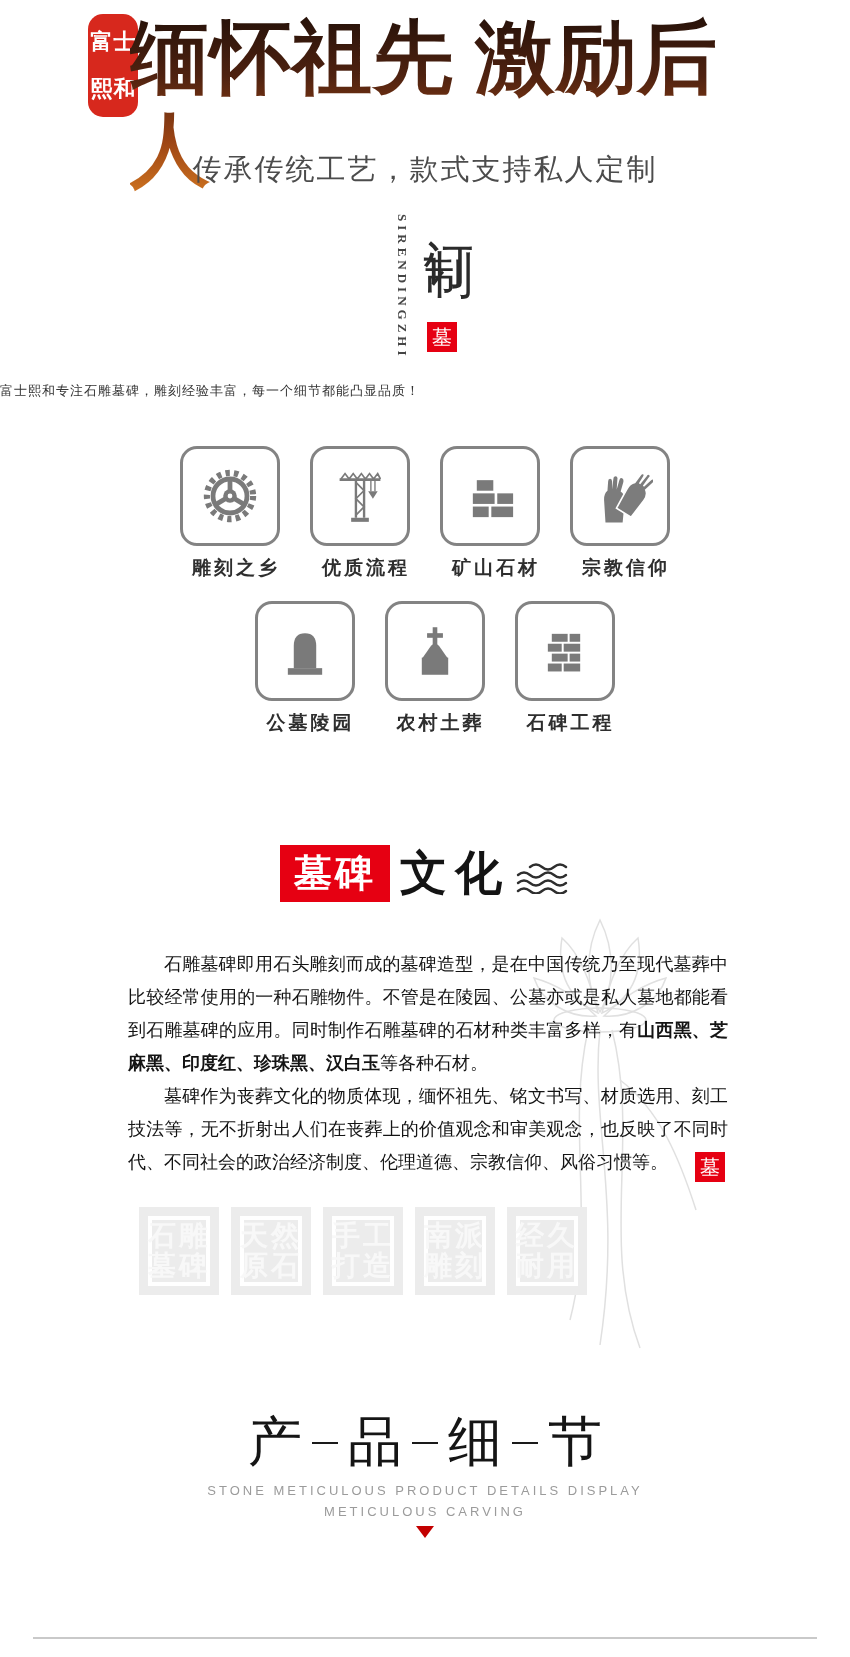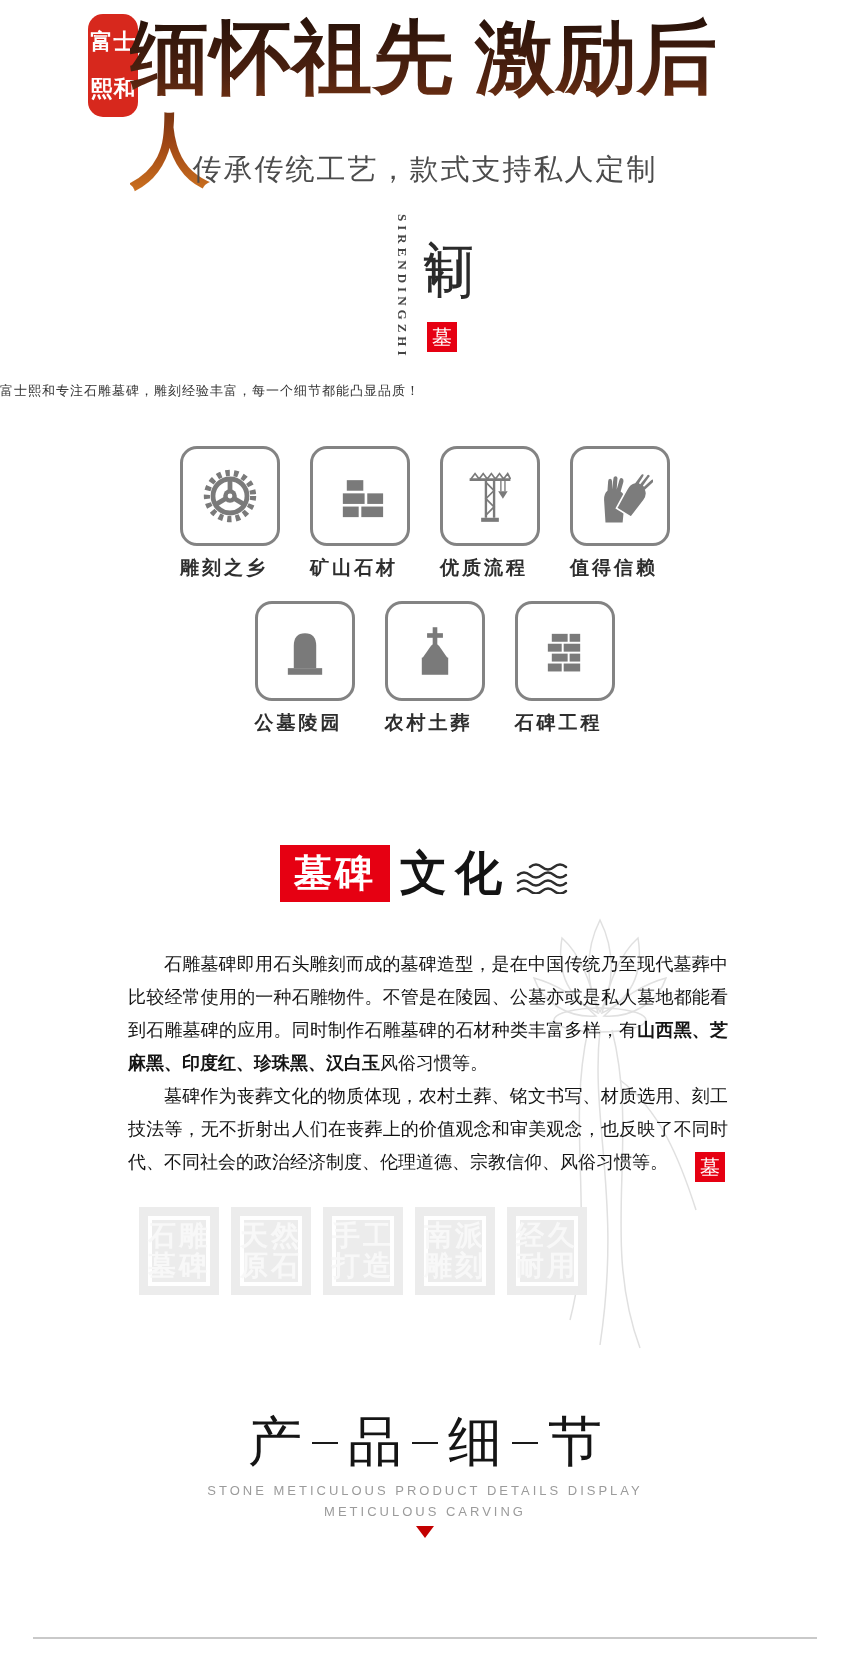--- a/index.html
+++ b/index.html
@@ -31,21 +31,21 @@
     display:flex;align-items:center;justify-content:center;font-size:20px;
     font-family:"Liberation Serif","DejaVu Serif",serif;}
   .mu-1{left:427px;top:322px;}
   .mu-2{left:695px;top:1152px;}
   .tagline{position:absolute;left:0;right:0;top:382px;text-align:left;
     font-size:13px;color:#333;letter-spacing:1px;}
 
   
   .feat-row{position:absolute;left:0;right:0;display:flex;justify-content:center;gap:30px;}
   .row-1{top:446px;} .row-2{top:601px;padding-left:19px;}
-  .feat-cell{width:100px;display:flex;flex-direction:column;align-items:flex-start;}
+  .feat-cell{width:100px;display:flex;flex-direction:column;align-items:flex-end;}
   .feat-box{width:100px;height:100px;border:3px solid #838383;border-radius:17px;
     box-sizing:border-box;display:flex;align-items:center;justify-content:center;background:#fff;}
   .feat-label{margin-top:9px;font-size:19px;font-weight:600;color:#2e2e2e;
     letter-spacing:3px;white-space:nowrap;}
 
   
   .culture-head{position:absolute;left:0;right:0;top:842px;display:flex;
     justify-content:center;align-items:center;}
   .culture-badge{background:#e60012;color:#fff;font-size:38px;font-weight:bold;
     letter-spacing:3px;padding:3px 14px;font-family:"Liberation Serif","DejaVu Serif",serif;}
@@ -107,32 +107,20 @@
             <circle cx="50" cy="50" r="25" stroke-width="7"></circle>
             <line x1="50" y1="50" x2="50" y2="27" stroke-width="7"></line>
             <line x1="50" y1="50" x2="30" y2="62" stroke-width="7"></line>
             <line x1="50" y1="50" x2="70" y2="62" stroke-width="7"></line>
           </g>
           <circle cx="50" cy="50" r="10" fill="#7a7a7a"></circle>
           <circle cx="50" cy="50" r="3.5" fill="#fff"></circle>
         </svg>
       </div>
       <div class="feat-label">雕刻之乡</div>
-    </div>
-    <div class="feat-cell">
-      <div class="feat-box">
-        <svg width="66" height="66" viewBox="0 0 100 100" fill="#7a7a7a">
-          <rect x="30" y="26" width="25" height="16"></rect>
-          <rect x="24" y="46" width="33" height="16"></rect>
-          <rect x="61" y="46" width="24" height="16"></rect>
-          <rect x="24" y="66" width="24" height="16"></rect>
-          <rect x="52" y="66" width="33" height="16"></rect>
-        </svg>
-      </div>
-      <div class="feat-label">矿山石材</div>
     </div>
     <div class="feat-cell">
       <div class="feat-box">
         <svg width="68" height="68" viewBox="0 0 100 100">
           <g stroke="#7a7a7a" fill="none">
             <line x1="20" y1="26" x2="80" y2="26" stroke-width="4"></line>
             <polyline points="22,25 28,17 34,25 40,17 46,25 52,17 58,25 64,17 70,25 76,17 80,25" stroke-width="2.5"></polyline>
             <line x1="44" y1="26" x2="44" y2="82" stroke-width="3.5"></line>
             <line x1="56" y1="26" x2="56" y2="82" stroke-width="3.5"></line>
             <polyline points="44,30 56,42 44,54 56,66 44,78" stroke-width="2.5"></polyline>
@@ -140,26 +128,38 @@
             <line x1="72" y1="28" x2="72" y2="43" stroke-width="2"></line>
           </g>
           <polygon points="62,43 76,43 69,54" fill="#7a7a7a"></polygon>
           <rect x="37" y="82" width="26" height="6" fill="#7a7a7a"></rect>
         </svg>
       </div>
       <div class="feat-label">优质流程</div>
     </div>
     <div class="feat-cell">
       <div class="feat-box">
+        <svg width="66" height="66" viewBox="0 0 100 100" fill="#7a7a7a">
+          <rect x="30" y="26" width="25" height="16"></rect>
+          <rect x="24" y="46" width="33" height="16"></rect>
+          <rect x="61" y="46" width="24" height="16"></rect>
+          <rect x="24" y="66" width="24" height="16"></rect>
+          <rect x="52" y="66" width="33" height="16"></rect>
+        </svg>
+      </div>
+      <div class="feat-label">矿山石材</div>
+    </div>
+    <div class="feat-cell">
+      <div class="feat-box">
         <svg width="66" height="66" viewBox="0 0 100 100">
           <path fill="#7c7c7c" d="M28,90 L26,58 Q25,47 31,42 L32,28 Q32,24 35,24 Q38,24 38,28 L38,40 L40,24 Q40,20 43,20 Q47,20 46,25 L45,40 L49,26 Q50,22 53,23 Q56,24 55,29 L51,43 Q58,48 57,58 L54,90 Z"></path>
           <path fill="#7c7c7c" stroke="#fff" stroke-width="2.5" transform="translate(30,-8) rotate(32 45 60)" d="M28,90 L26,58 Q25,47 31,42 L32,28 Q32,24 35,24 Q38,24 38,28 L38,40 L40,24 Q40,20 43,20 Q47,20 46,25 L45,40 L49,26 Q50,22 53,23 Q56,24 55,29 L51,43 Q58,48 57,58 L54,90 Z"></path>
         </svg>
       </div>
-      <div class="feat-label">值得信赖</div>
+      <div class="feat-label">宗教信仰</div>
     </div>
   </div>
 
   <div class="feat-row row-2">
     <div class="feat-cell">
       <div class="feat-box">
         <svg width="66" height="66" viewBox="0 0 100 100" fill="#7a7a7a">
           <path d="M33,76 L33,42 Q33,23 50,23 Q67,23 67,42 L67,76 Z"></path>
           <rect x="24" y="76" width="52" height="10"></rect>
         </svg>
@@ -212,22 +212,22 @@
     <path d="M84,98 C92,122 118,138 146,136 C128,118 106,104 84,98 Z"></path>
     <path d="M216,98 C208,122 182,138 154,136 C172,118 194,104 216,98 Z"></path>
     <ellipse cx="150" cy="140" rx="46" ry="12"></ellipse>
     <path d="M150,150 C140,240 172,320 150,465"></path>
     <path d="M162,150 C190,260 150,360 190,468"></path>
     <path d="M138,150 C116,250 146,340 120,440"></path>
     <path d="M170,200 C210,230 230,280 246,330"></path>
   </svg>
 
   <div class="culture-text">
-    <p><span>石雕墓碑即用石头雕刻而成的墓碑造型，是在中国传统乃至现代墓葬中比较经常使用的一种石雕物件。不管是在陵园、公墓亦或是私人墓地都能看到石雕墓碑的应用。同时制作石雕墓碑的石材种类丰富多样，有</span><b>山西黑、芝麻黑、印度红、珍珠黑、汉白玉</b><span>风俗习惯等。</span></p>
-    <p>墓碑作为丧葬文化的物质体现，农村土葬、铭文书写、材质选用、刻工技法等，无不折射出人们在丧葬上的价值观念和审美观念，也反映了不同时代、不同社会的政治经济制度、伦理道德、宗教信仰、风俗习惯等。</p>
+    <p><span>石雕墓碑即用石头雕刻而成的墓碑造型，是在中国传统乃至现代墓葬中比较经常使用的一种石雕物件。不管是在陵园、公墓亦或是私人墓地都能看到石雕墓碑的应用。同时制作石雕墓碑的石材种类丰富多样，有</span><b>山西黑、芝麻黑、印度红、珍珠黑、汉白玉</b><span>等各种石材。</span></p>
+    <p>墓碑作为丧葬文化的物质体现，缅怀祖先、铭文书写、材质选用、刻工技法等，无不折射出人们在丧葬上的价值观念和审美观念，也反映了不同时代、不同社会的政治经济制度、伦理道德、宗教信仰、风俗习惯等。</p>
   </div>
   <div class="mu-box mu-2">墓</div>
 
   <div class="wm-row">
     <div class="wm-box">
       <div class="wm-frame"></div>
       <div class="wm-text">
         <span>石雕</span>
         <span>墓碑</span>
       </div>

